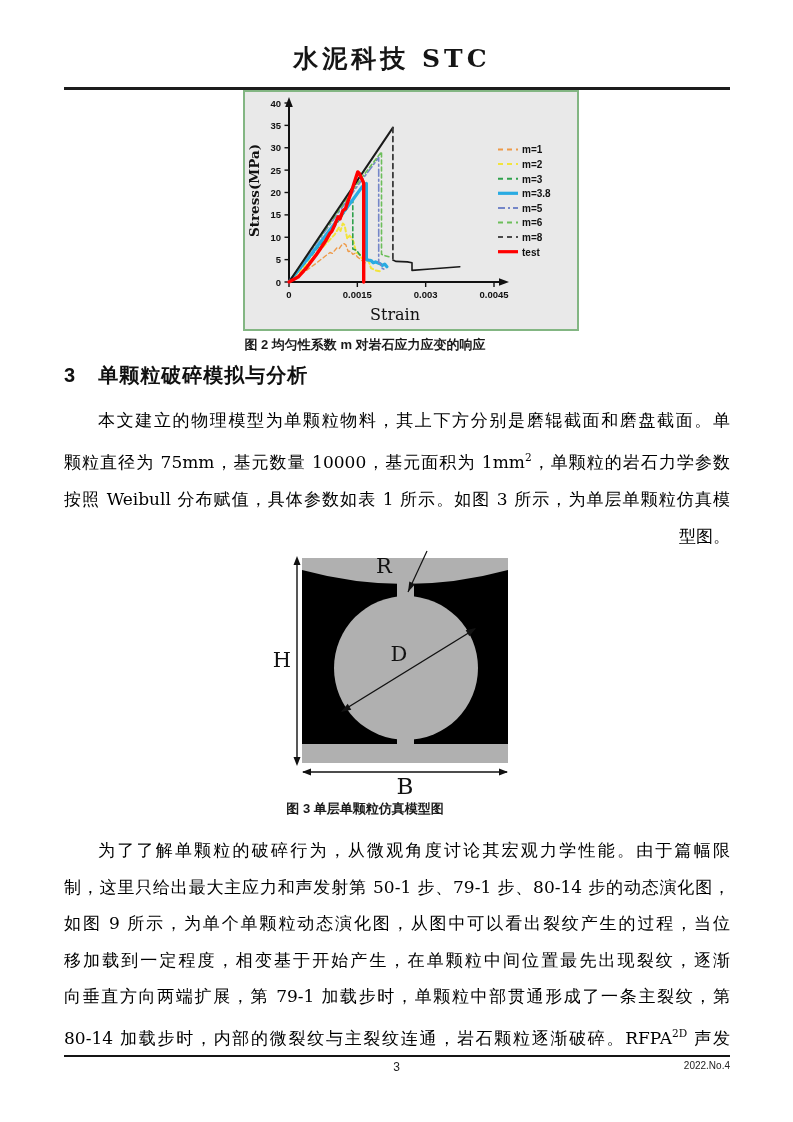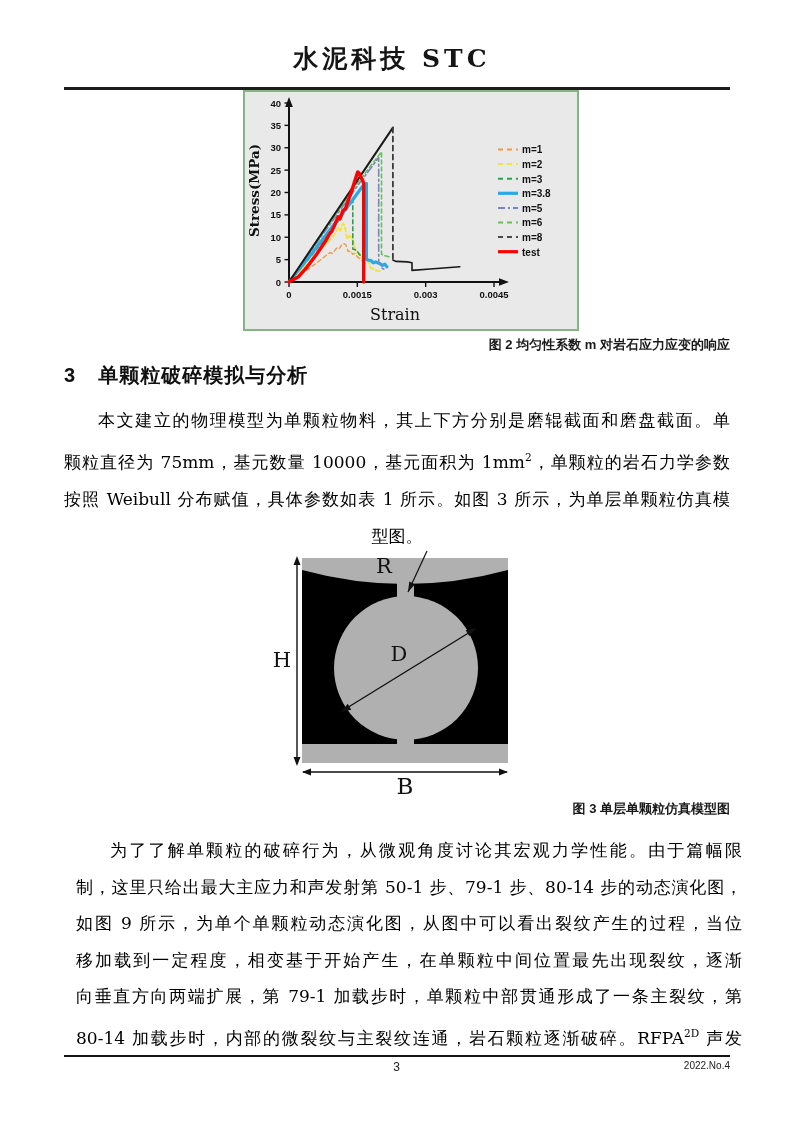--- a/index.html
+++ b/index.html
@@ -14,37 +14,37 @@
     top:42px;left:0;width:784px;text-align:center;
     font-size:25px;font-weight:bold;letter-spacing:4px;color:#151515;
   }
   .header-rule{left:64px;top:87px;width:666px;border-top:3px solid #1c1c1c;}
   
   .fig2-box{
     left:243px;top:90px;width:336px;height:241px;box-sizing:border-box;
     background:#e9e9e9;border:2px solid #83b683;
   }
   .caption{
-    left:0;top:336px;width:730px;text-align:right;
+    left:0;top:336px;width:730px;text-align:center;
     font-family:"Liberation Sans","DejaVu Sans",sans-serif;
     font-weight:bold;font-size:13px;color:#1a1a1a;
   }
   .caption3{top:800px;}
   
   .section-heading{
     left:64px;top:362px;width:666px;
     font-family:"Liberation Sans","DejaVu Sans",sans-serif;
     font-weight:bold;font-size:20px;color:#111;letter-spacing:1px;
   }
   .section-heading .num{margin-right:22px;}
   
   .para{left:64px;width:666px;font-size:17px;color:#000000;}
   .para-1{top:402px;line-height:37px;}
-  .para-2{top:832px;line-height:36.5px;margin-left:12px;}
-  .tline{text-align:center;white-space:nowrap;}
+  .para-2{top:832px;line-height:36.5px;}
+  .tline{text-align:right;white-space:nowrap;}
   .tline.fill{white-space:normal;text-align:justify;text-align-last:justify;}
   .tline.ind{text-indent:2em;}
   sup{font-size:0.62em;}
   
   .fig3-wrap{left:268px;top:545px;width:260px;height:252px;}
   
   .footer-rule{left:64px;top:1055px;width:666px;border-top:2px solid #151515;}
   .footer-page{
     left:0;top:1060px;width:793px;text-align:center;font-size:12px;
     font-family:"Liberation Sans","DejaVu Sans",sans-serif;color:#222;

